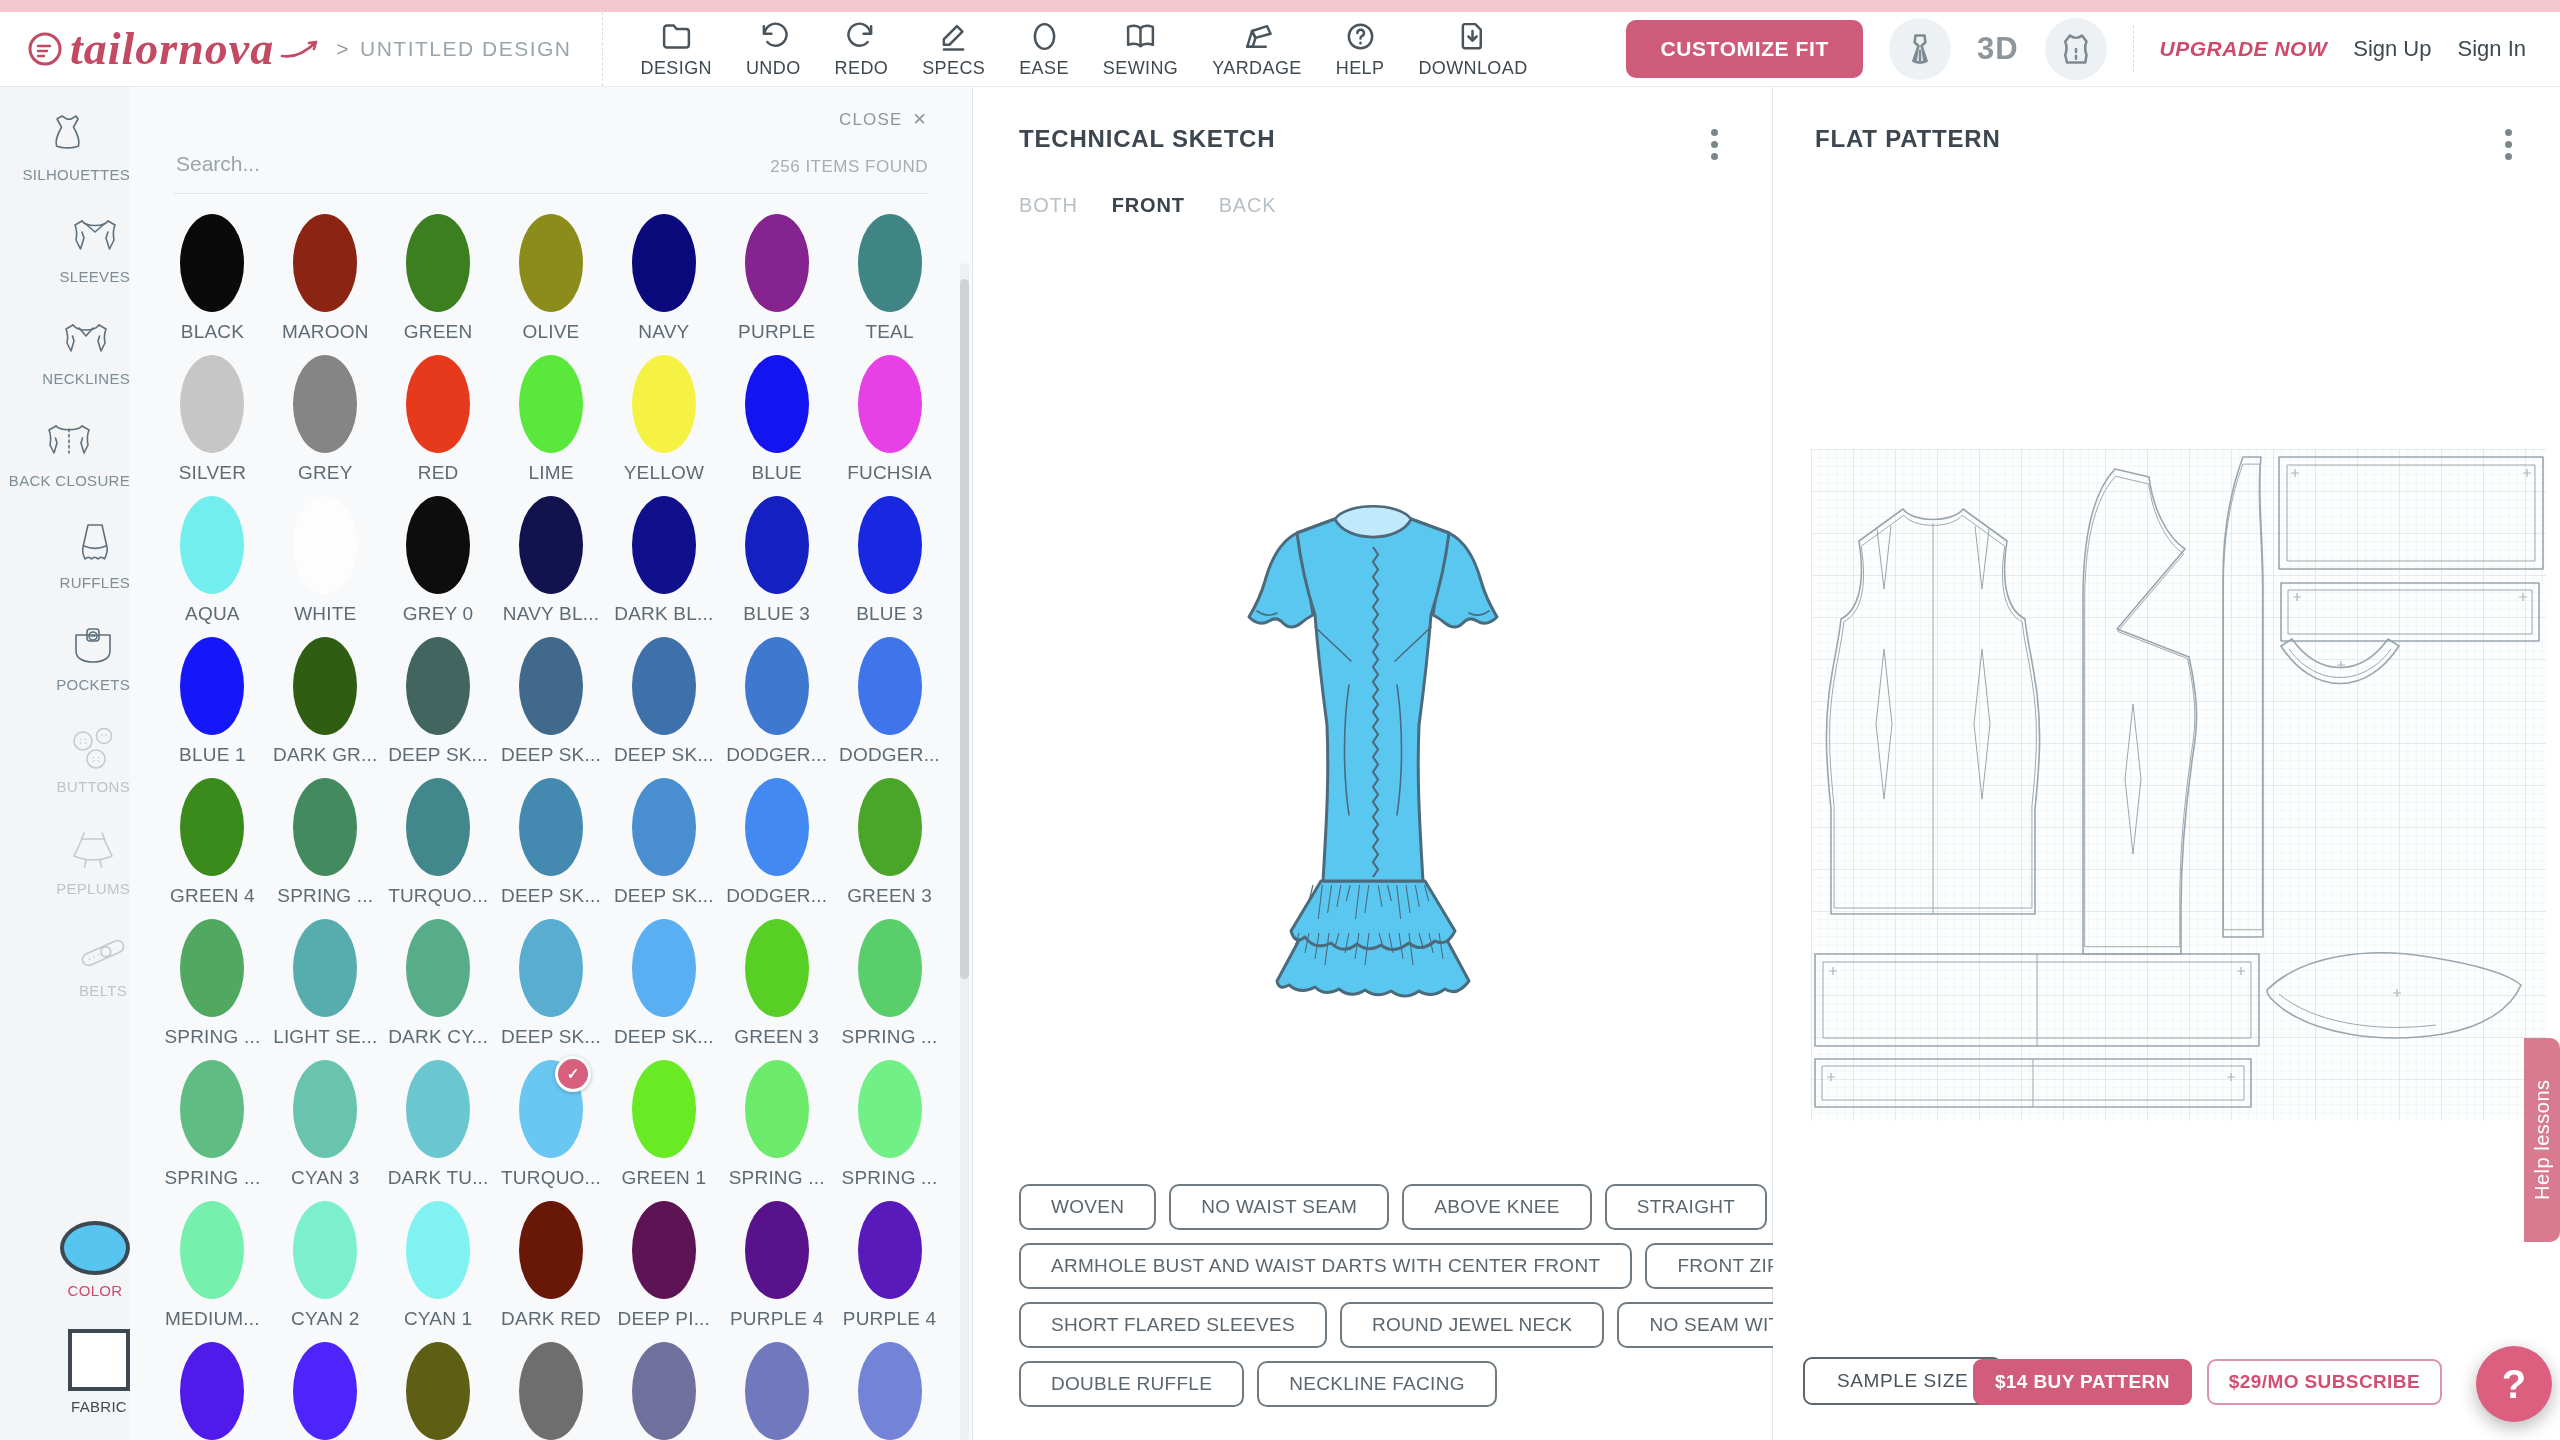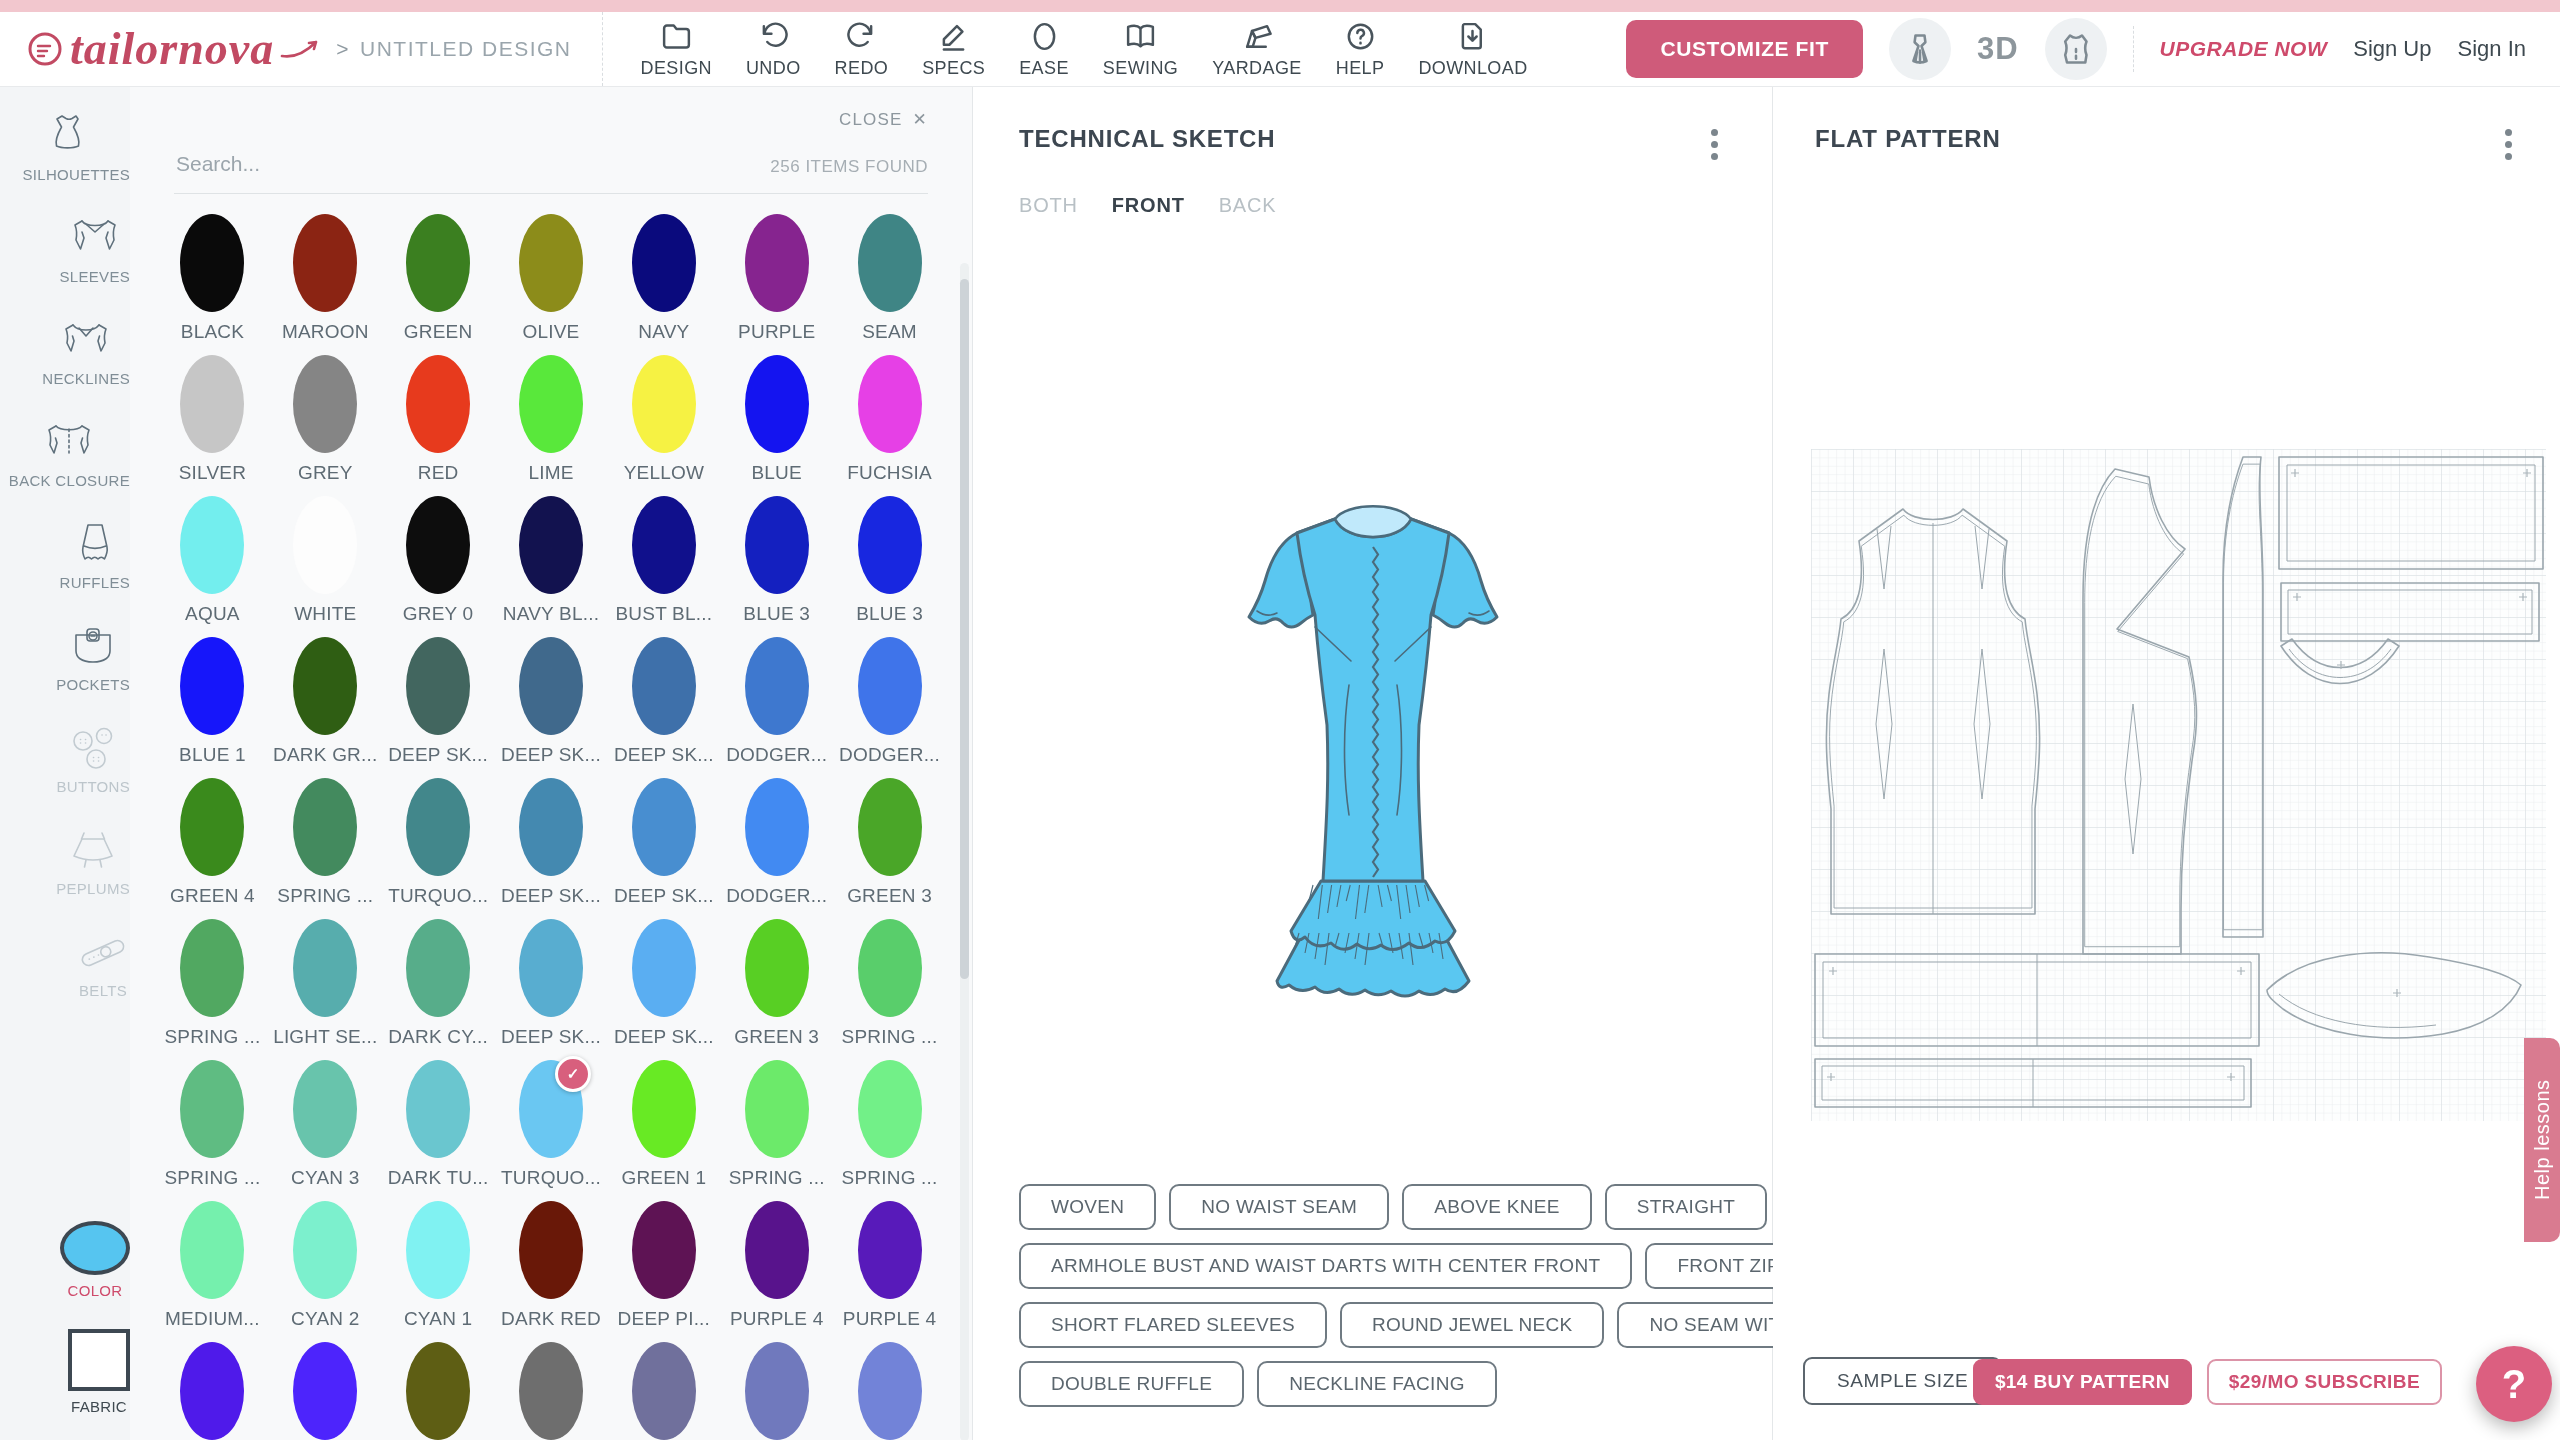--- a/index.html
+++ b/index.html
@@ -332,21 +332,21 @@
           <div class="swatch">
             <div class="oval-wrap">
               <div class="oval" style="background: rgb(134, 36, 143);"></div>
             </div>
             <div class="swlabel">PURPLE</div>
           </div>
           <div class="swatch">
             <div class="oval-wrap">
               <div class="oval" style="background: rgb(63, 133, 133);"></div>
             </div>
-            <div class="swlabel">SEAM</div>
+            <div class="swlabel">TEAL</div>
           </div>
           <div class="swatch">
             <div class="oval-wrap">
               <div class="oval" style="background: rgb(198, 198, 198);"></div>
             </div>
             <div class="swlabel">SILVER</div>
           </div>
           <div class="swatch">
             <div class="oval-wrap">
               <div class="oval" style="background: rgb(133, 133, 133);"></div>
@@ -404,21 +404,21 @@
           <div class="swatch">
             <div class="oval-wrap">
               <div class="oval" style="background: rgb(18, 18, 79);"></div>
             </div>
             <div class="swlabel">NAVY BL...</div>
           </div>
           <div class="swatch">
             <div class="oval-wrap">
               <div class="oval" style="background: rgb(16, 16, 140);"></div>
             </div>
-            <div class="swlabel">BUST BL...</div>
+            <div class="swlabel">DARK BL...</div>
           </div>
           <div class="swatch">
             <div class="oval-wrap">
               <div class="oval" style="background: rgb(20, 32, 192);"></div>
             </div>
             <div class="swlabel">BLUE 3</div>
           </div>
           <div class="swatch">
             <div class="oval-wrap">
               <div class="oval" style="background: rgb(24, 39, 224);"></div>

